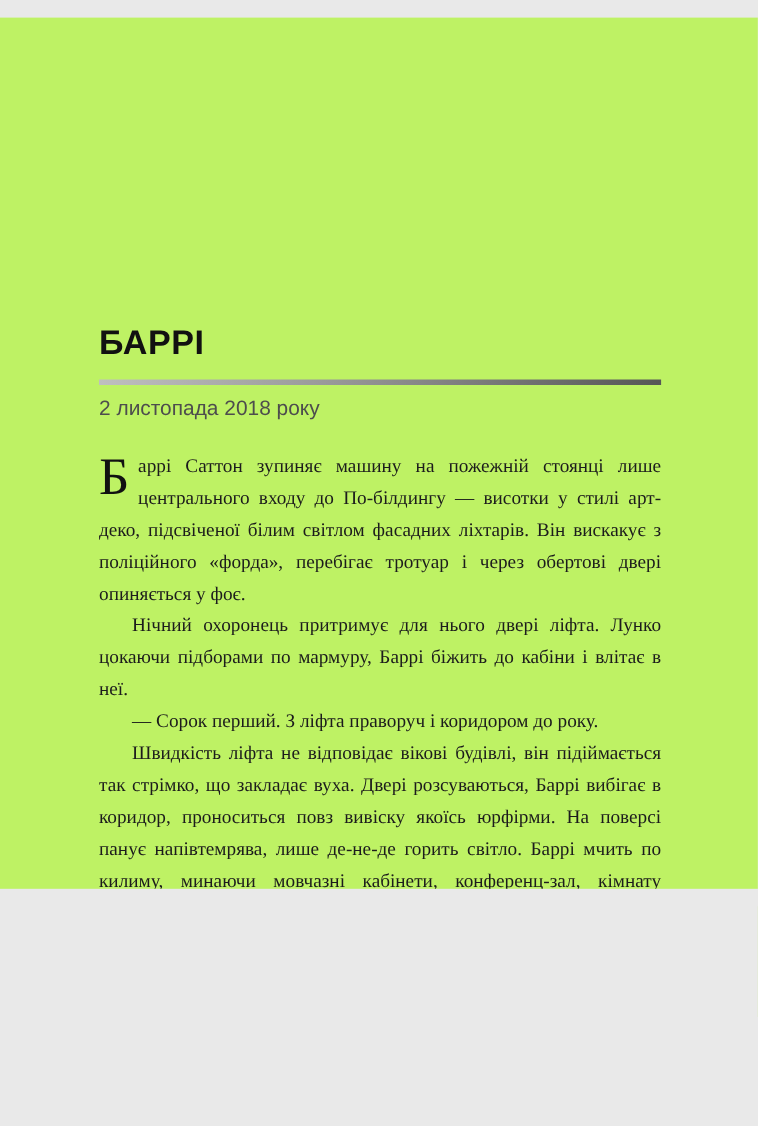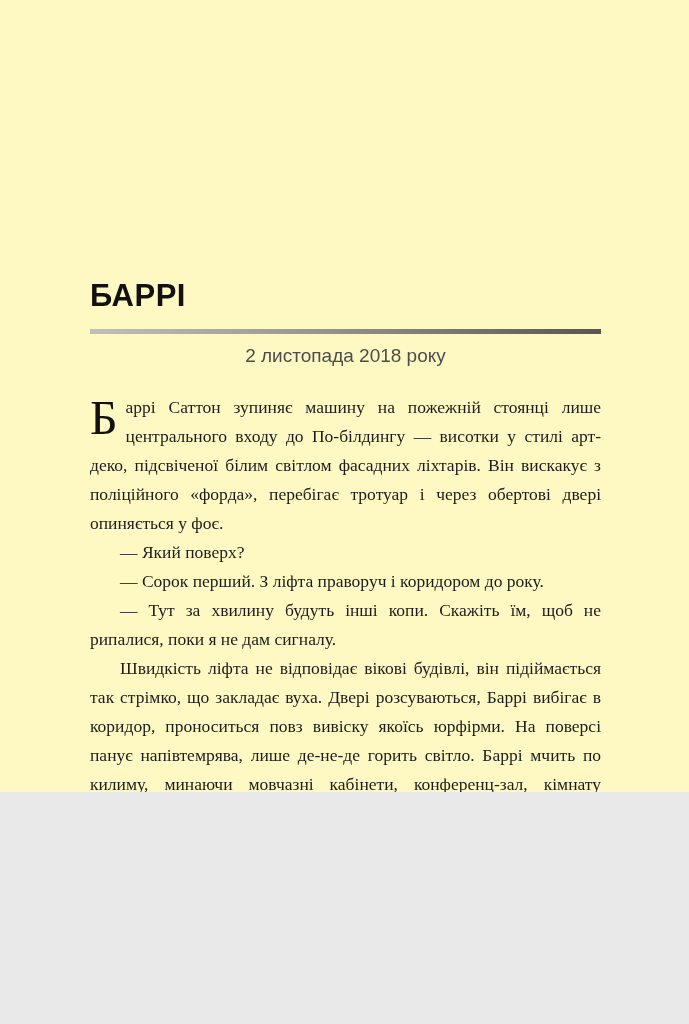--- a/index.html
+++ b/index.html
@@ -1,21 +1,21 @@
 <!DOCTYPE html>
 <html><head>
 <meta charset="utf-8">
 <style>
   * { margin:0; padding:0; box-sizing:border-box; }
   html, body { background:#e9e9e9; }
   .page {
     width:689px; height:792px;
-    background:#fef9c3;
+    background:#bef264;
     position:relative;
-    margin:0 auto;
+    margin:16px auto;
     font-family:"Liberation Serif", serif;
     color:#1c1c1c;
     overflow:hidden;
   }
   .content {
     position:absolute;
     left:90px; right:88px; top:278px;
   }
   .chapter-title {
     font-family:"Liberation Sans", sans-serif;
@@ -26,21 +26,21 @@
   }
   .divider {
     height:5px;
     margin-top:15px;
     background:linear-gradient(to right, #bfbfbf 0%, #9a9a9a 40%, #565656 100%);
   }
   .chapter-date {
     font-family:"Liberation Sans", sans-serif;
     font-size:19px;
     color:#4d4d4d;
-    text-align:center;
+    text-align:left;
     margin-top:11px;
   }
   .body-text {
     margin-top:26px;
     font-size:17.5px;
     line-height:29px;
     text-align:justify;
   }
   .body-text p { text-indent:30px; }
   .body-text p.first { text-indent:0; }
@@ -90,26 +90,25 @@
     <h1 class="chapter-title">БАРРІ</h1>
 
     <div class="divider"></div>
 
     <div class="chapter-date">2 листопада 2018 року</div>
 
     <div class="body-text">
 
       <p class="first"><span class="dropcap">Б</span><span>аррі Саттон зупиняє машину на пожежній стоянці лише центрального входу до По-білдингу — висотки у стилі арт-деко, підсвіченої білим світлом фасадних ліхтарів. Він вискакує з поліційного «форда», перебігає тротуар і через обертові двері опиняється у фоє.</span></p>
 
+      <p>Нічний охоронець притримує для нього двері ліфта. Лунко цокаючи підборами по мармуру, Баррі біжить до кабіни і влітає в неї.</p>
 
-      <p>— Який поверх?</p>
 
       <p>— Сорок перший. З ліфта праворуч і коридором до року.</p>
 
-      <p>— Тут за хвилину будуть інші копи. Скажіть їм, щоб не рипалися, поки я не дам сигналу.</p>
 
       <p>Швидкість ліфта не відповідає вікові будівлі, він підіймається так стрімко, що закладає вуха. Двері розсуваються, Баррі вибігає в коридор, проноситься повз вивіску якоїсь юрфірми. На поверсі панує напівтемрява, лише де-не-де горить світло. Баррі мчить по килиму, минаючи мовчазні кабінети, конференц-зал, кімнату відпочинку, бібліотеку. Нарешті коридор впирається у стійку реєстрації, поєднану з найпросторішим кабінетом на поверсі.</p>
 
     </div>
   </div>
 
   <div class="footer">
     <span class="page-num">6</span>
     <span class="sep"></span>
     <span class="title">RECURSION</span>

